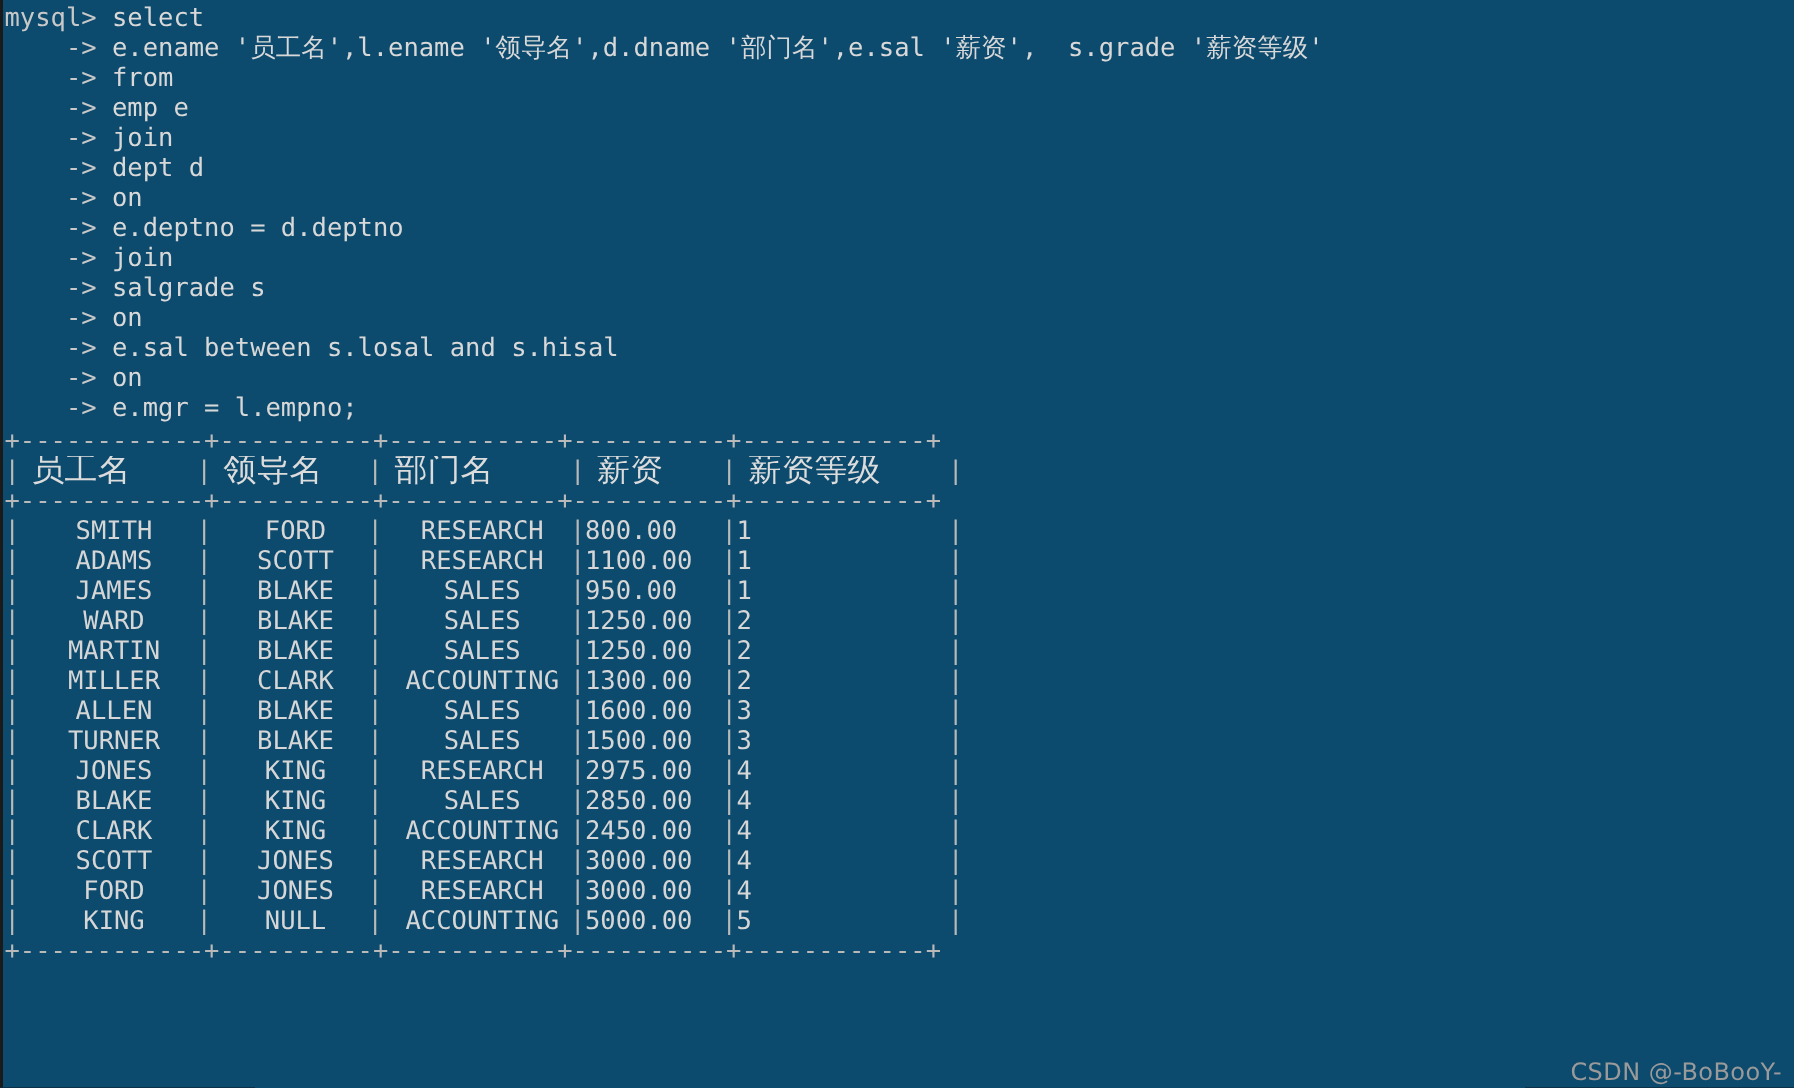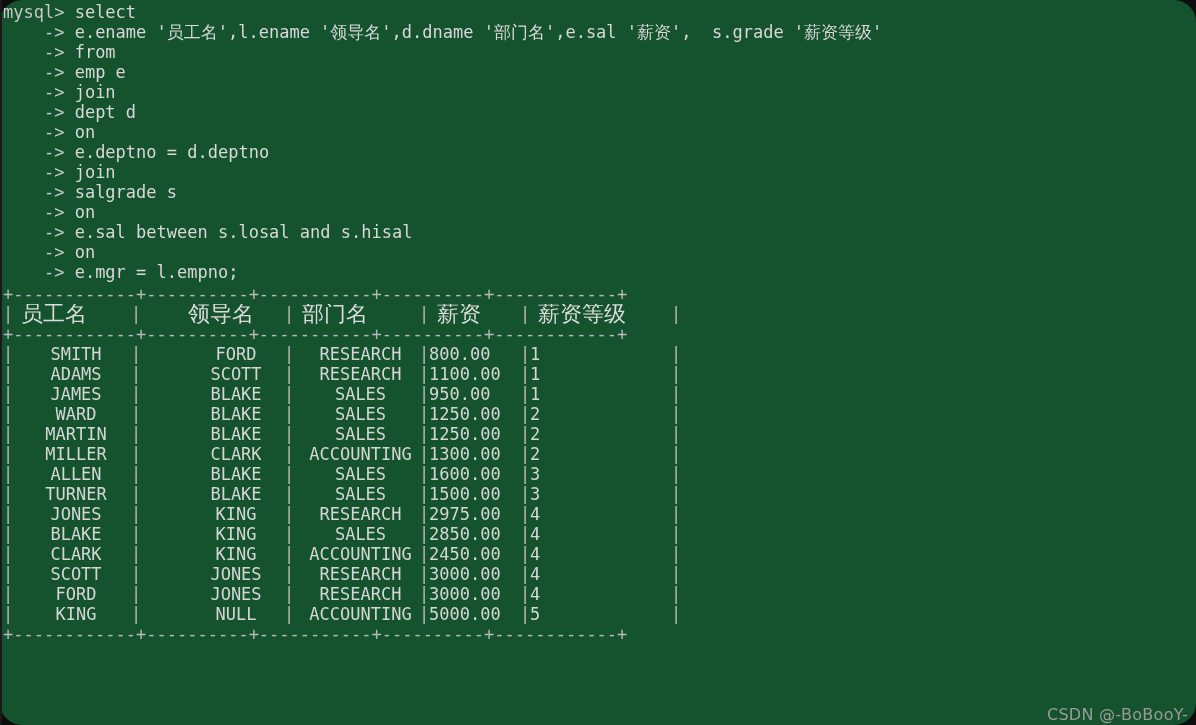--- a/index.html
+++ b/index.html
@@ -12,27 +12,26 @@
     width: 1196px;
     height: 725px;
     overflow: hidden;
     font-family: "DejaVu Sans Mono", "Liberation Mono", monospace;
   }
 
   #terminal {
     position: relative;
     width: 1196px;
     height: 725px;
-    background: #14532d;
+    background: #0c4a6e;
     color: #cfcfcf;
     font-size: 17px;
     line-height: 20px;
     box-sizing: border-box;
     padding: 2px 0 0 0;
-    border-radius: 22px;
   }
 
   
   .edge-line {
     position: absolute;
     left: 0px;
     top: 0;
     width: 2px;
     height: 725px;
     background: #1a1a1a;
@@ -80,21 +79,21 @@
     display: inline-block;
     overflow: hidden;
     white-space: pre;
     flex: 0 0 auto;
     color: #d6d6d6;
   }
   .cell.num { text-align: left; }
   .cell.left { text-align: center; }
 
   .c-emp   { width: 118px; padding-left: 8px; box-sizing: border-box; }
-  .c-lead  { width: 104px; padding-left: 8px; box-sizing: border-box; margin-left: 39px; }
+  .c-lead  { width: 104px; padding-left: 8px; box-sizing: border-box; }
   .c-dept  { width: 125px; padding-left: 8px; box-sizing: border-box; }
   .c-sal   { width:  91px; padding-right: 8px; box-sizing: border-box; }
   .c-grade { width: 141px; padding-right: 8px; box-sizing: border-box; }
 
   .hdr .cell {
     font-family: "DejaVu Sans", "Liberation Sans", sans-serif;
     font-size: 22px;
     color: #dcdcdc;
     text-align: left;
     padding-left: 8px;

